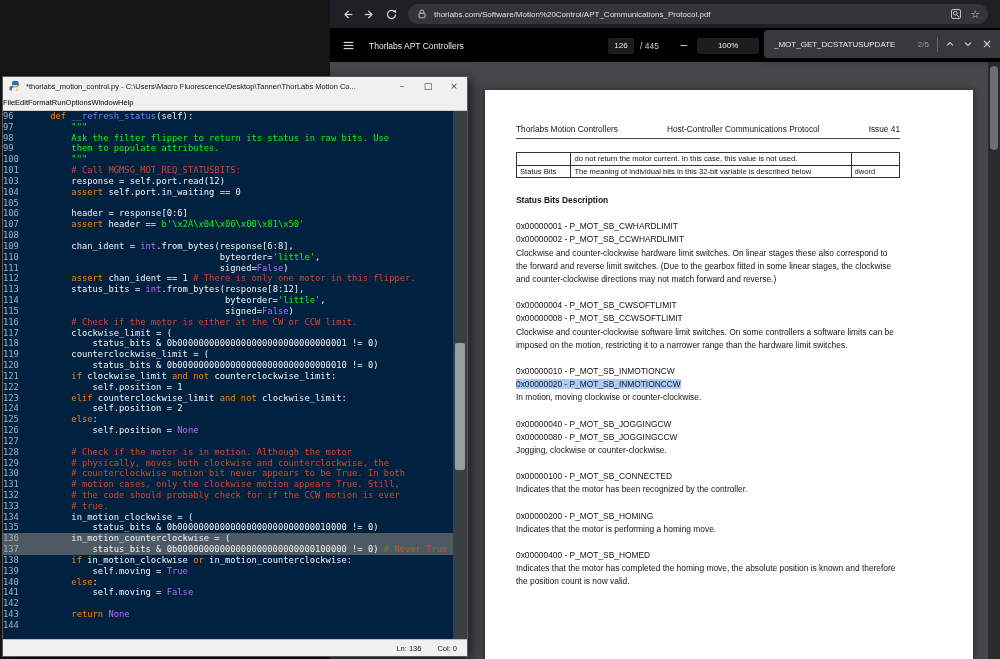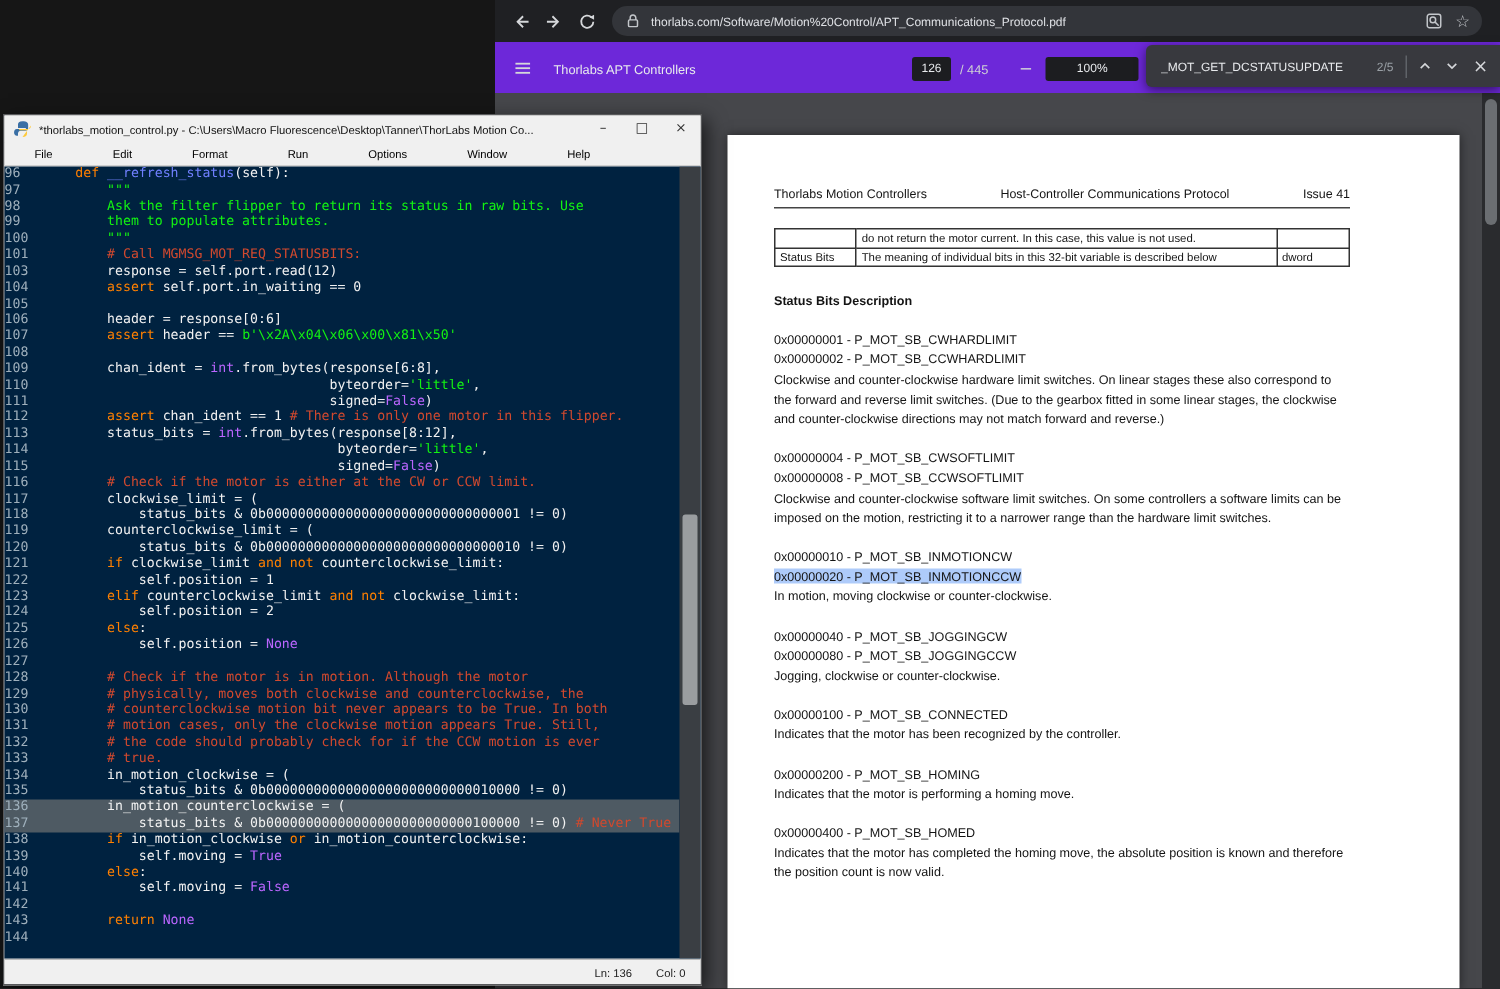--- a/index.html
+++ b/index.html
@@ -12,21 +12,21 @@
   .browser { position:absolute; left:330px; top:0; width:670px; height:659px; background:#202124; }
   .nav { height:28px; display:flex; align-items:center; padding:0 6px; background:#1f2023; }
   .nav-btn { width:22px; height:22px; display:flex; align-items:center; justify-content:center; color:#d5d7da; cursor:pointer; }
   .urlpill { flex:1; height:20px; background:#33353a; border-radius:10px; display:flex; align-items:center;
              padding:0 8px; margin:0 6px; color:#dfe1e5; font-size:8px; }
   .url-text { white-space:nowrap; overflow:hidden; }
   .pill-spacer { flex:1; }
   .pill-icon { color:#c4c7cb; margin-left:8px; display:flex; align-items:center; }
   .star { font-family:"DejaVu Sans", sans-serif; font-size:11px; color:#c4c7cb; margin-left:8px; line-height:1; }
 
-  .toolbar { position:relative; height:36px; background:#6d28d9; border-bottom:1px solid #111;
+  .toolbar { position:relative; height:36px; background:#000000; border-bottom:1px solid #111;
              display:flex; align-items:center; }
   .hamburger { margin-left:12px; color:#d5d7da; }
   .tb-title { margin-left:14px; font-size:8.5px; color:#e8eaed; white-space:nowrap; }
   .tb-center { position:absolute; left:278px; top:0; height:100%; display:flex; align-items:center; gap:6px; }
   .pagebox { width:26px; height:16px; background:#1c1d20; border-radius:2px; color:#e8eaed; font-size:8px;
              display:flex; align-items:center; justify-content:center; }
   .page-total { font-size:8.5px; color:#cfd1d4; white-space:nowrap; }
   .zoombtn { width:14px; text-align:center; color:#d5d7da; font-size:11px; font-family:"DejaVu Sans",sans-serif; cursor:pointer; }
   .zoombox { min-width:34px; height:16px; padding:0 21px; background:#1c1d20; border-radius:2px; color:#e8eaed;
              font-size:8px; display:flex; align-items:center; justify-content:center; }
@@ -60,21 +60,21 @@
   
   .idle { position:absolute; left:2px; top:76px; width:466px; height:581px; background:#f0f0f0;
           border:1px solid #58595b; box-shadow:3px 4px 12px rgba(0,0,0,.65); display:flex; flex-direction:column; }
   .i-titlebar { height:18px; display:flex; align-items:center; background:#f0f0f0; }
   .i-appicon { margin:0 5px 0 6px; }
   .i-title { flex:1; font-size:7.5px; color:#111; white-space:nowrap; overflow:hidden; }
   .i-btn { width:26px; height:18px; display:flex; align-items:center; justify-content:center; font-size:9px;
            color:#333; font-family:"DejaVu Sans",sans-serif; cursor:pointer; }
   .i-menubar { height:16px; display:flex; align-items:center; background:#f0f0f0; border-bottom:1px solid #cfcfcf;
                font-size:7.5px; color:#000; }
-  .menu-item { padding:0 20px; cursor:pointer; }
+  .menu-item { padding:0 0; cursor:pointer; }
   .i-codewrap { flex:1; position:relative; background:var(--code_bg); overflow:hidden; }
   .code-area { position:absolute; top:0; left:0; right:14px; bottom:0; overflow:hidden;
                font-family:"DejaVu Sans Mono", monospace; font-size:8.8px; }
   .cl { display:flex; height:10.83px; line-height:10.83px; white-space:pre; }
   .cl.sel { background:var(--sel); }
   .ln { flex:none; width:22px; text-align:left; padding-right:5px; color:#9fb0bc; }
   .ct { flex:1; padding-left:4px; }
   .tk-w { color:#f2f2f2; } .tk-k { color:var(--kw); } .tk-s { color:var(--str); }
   .tk-c { color:var(--com); } .tk-b { color:var(--builtin); } .tk-d { color:var(--defn); }
   .i-scroll { position:absolute; right:0; top:0; bottom:0; width:14px; background:#3a3e43; }

